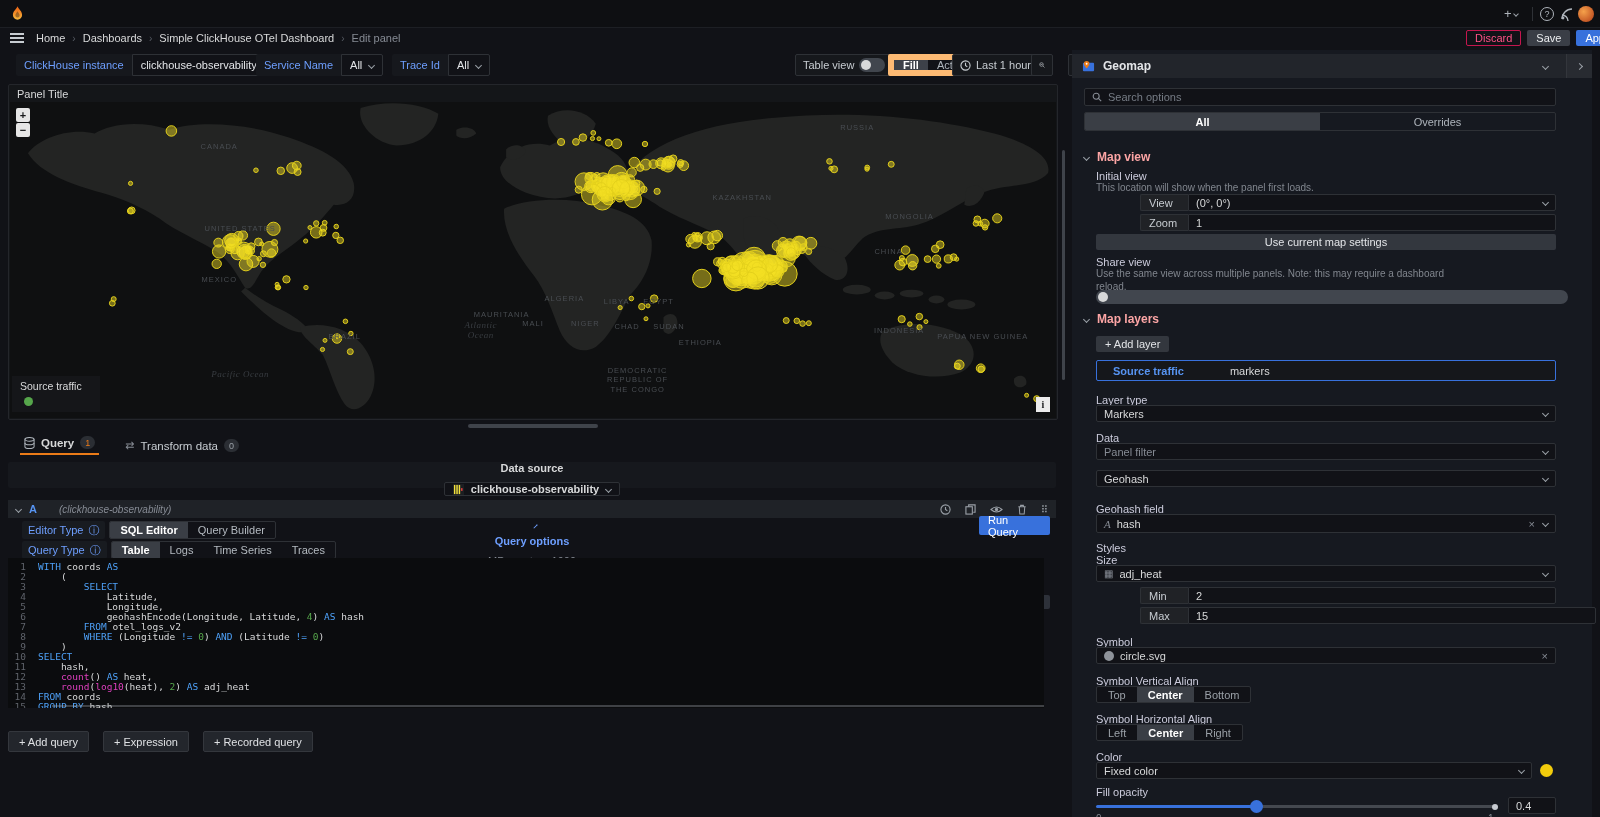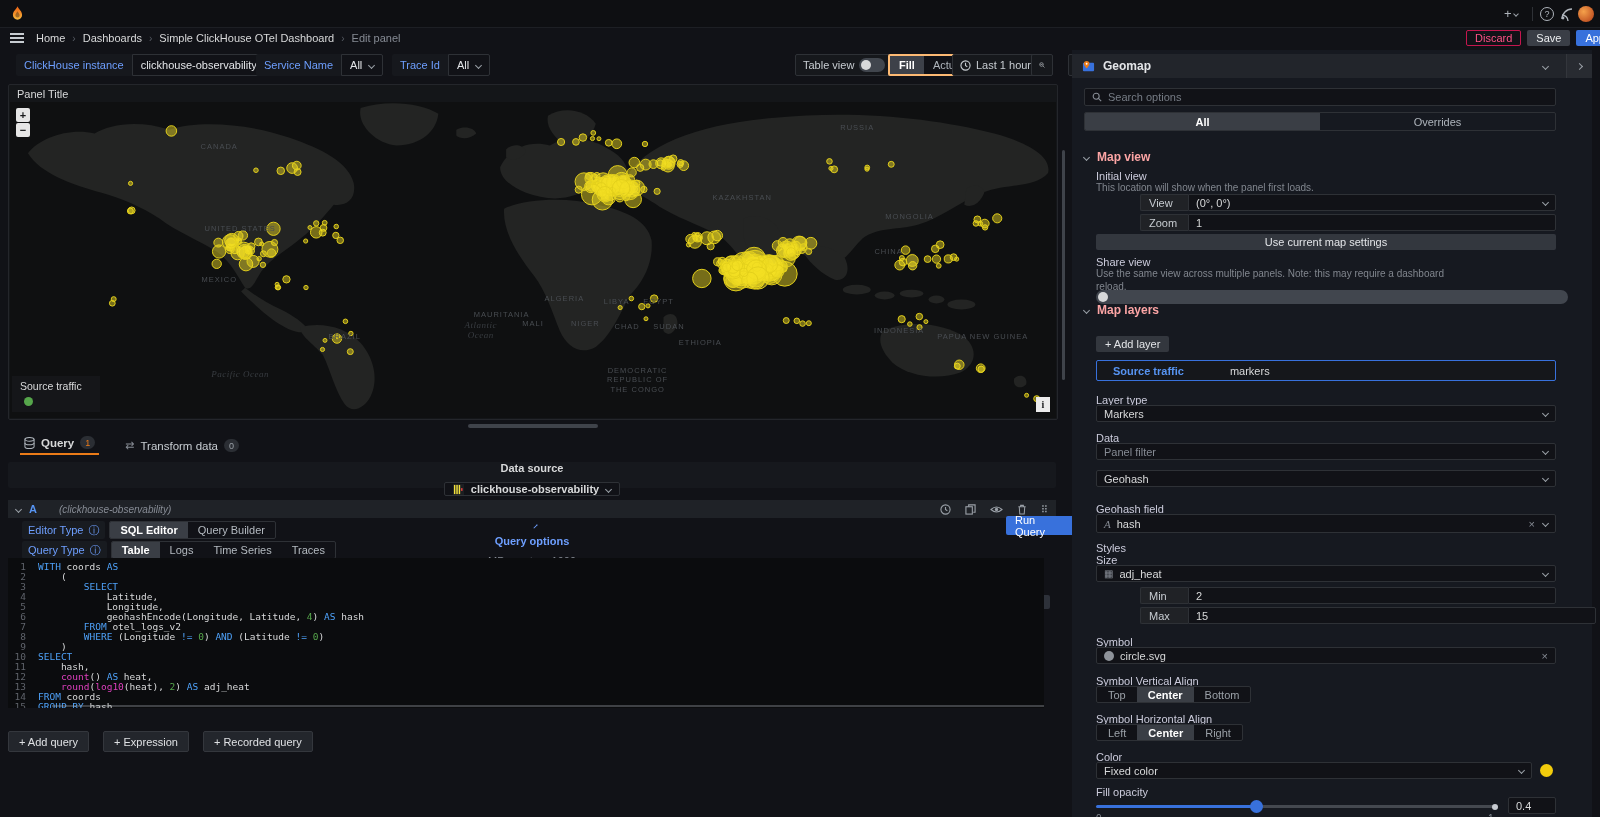--- a/index.html
+++ b/index.html
@@ -28,21 +28,21 @@
   .btn { display:inline-flex; align-items:center; justify-content:center; border-radius:2px; font-size:11px; height:16px; padding:0 8px; border:1px solid transparent; cursor:default; }
   .btn.red { border-color:#c4164e; color:#ff5286; background:transparent; }
   .btn.gray { background:#3a3e46; color:#eceef0; }
   .btn.blue { background:#3871dc; color:#fff; }
 
   
   .varlabel { color:#6e9fff; font-size:11px; background:#16181d; height:22px; display:flex; align-items:center; padding:0 8px; border-radius:2px 0 0 2px; }
   .varval { border:1px solid #2e3136; background:#111217; height:22px; display:flex; align-items:center; gap:7px; padding:0 8px; color:#e3e5e8; border-radius:0 2px 2px 0; }
 
   .toolbtn { border:1px solid #2e3136; background:#16181c; height:22px; display:flex; align-items:center; gap:5px; padding:0 7px; border-radius:2px; color:#c7ccd1; }
-  .seg { display:flex; border:2px solid #fdba74; border-radius:2px; background:#111217; height:22px; overflow:hidden; }
+  .seg { display:flex; border:6px solid #fdba74; border-radius:2px; background:#111217; height:22px; overflow:hidden; }
   .seg > span { padding:0 9px; display:flex; align-items:center; color:#aeb4bb; }
   .seg > span.on { background:#3d4149; color:#fff; font-weight:bold; }
   .toggle { width:26px; height:14px; background:#41464e; border-radius:7px; position:relative; }
   .toggle::after { content:""; position:absolute; left:2px; top:2px; width:10px; height:10px; border-radius:50%; background:#d8d9da; }
 
   
   .panel { left:8px; top:84px; width:1050px; height:336px; background:#141619; border:1px solid #24262b; border-radius:2px; }
   .map { position:absolute; left:1px; top:17px; right:1px; bottom:1px; background:#0f1011; overflow:hidden; }
   .maplabel { position:absolute; transform:translate(-50%,-50%); font-size:7.5px; letter-spacing:1px; color:#494d52; white-space:nowrap; text-align:center; }
   .maplabel.ocean { font-style:italic; font-size:9px; color:#383c41; letter-spacing:.5px; font-family:"Liberation Serif", serif; white-space:normal; width:60px; }
@@ -634,21 +634,21 @@
 <div class="abs row" style="left:22px;top:521px;gap:4px">
   <span class="inline-lbl">
       <span>Editor Type</span>
       <span>ⓘ</span>
     </span>
   <div class="seg2">
     <span class="on">SQL Editor</span>
     <span>Query Builder</span>
   </div>
 </div>
-<span class="abs btn blue" style="left:1006px;top:516px;width:71px;height:19px">Run Query</span>
+<span class="abs btn blue" style="left:979px;top:516px;width:71px;height:19px">Run Query</span>
 <div class="abs row" style="left:22px;top:541px;gap:4px">
   <span class="inline-lbl">
       <span>Query Type</span>
       <span>ⓘ</span>
     </span>
   <div class="seg2">
     <span class="on">Table</span>
     <span>Logs</span>
     <span>Time Series</span>
     <span>Traces</span>
@@ -726,21 +726,21 @@
     <span class="lblbox">Zoom</span>
     <span class="sel" style="flex:1;border-radius:0 2px 2px 0">
         <span>1</span>
       </span>
   </div>
   <div class="sb-in graybtn" style="top:184px;left:24px;width:460px">Use current map settings</div>
   <div class="sb-in flbl" style="top:206px;left:24px">Share view</div>
   <div class="sb-in desc" style="top:217px;left:24px;width:380px">Use the same view across multiple panels. Note: this may require a dashboard reload.</div>
   <div class="sb-in toggle" style="top:240px;left:24px"></div>
 
-  <div class="sb-in sechdr" style="top:253px">
+  <div class="sb-in sechdr" style="top:262px">
     <span class="chev d"></span>
       <span>Map layers</span>
   </div>
   <div class="sb-in graybtn" style="top:286px;left:24px;width:auto;padding:0 9px;display:inline-flex">+ Add layer</div>
   <div class="sb-in row" style="top:310px;left:24px;width:460px;height:21px;border:1px solid #3871dc;border-radius:2px;background:#15171b;padding:0 16px;gap:46px">
     <span style="color:#5794f2;font-weight:bold">Source traffic</span>
     <span>markers</span>
   </div>
 
   <div class="sb-in flbl" style="top:344px;left:24px">Layer type</div>

